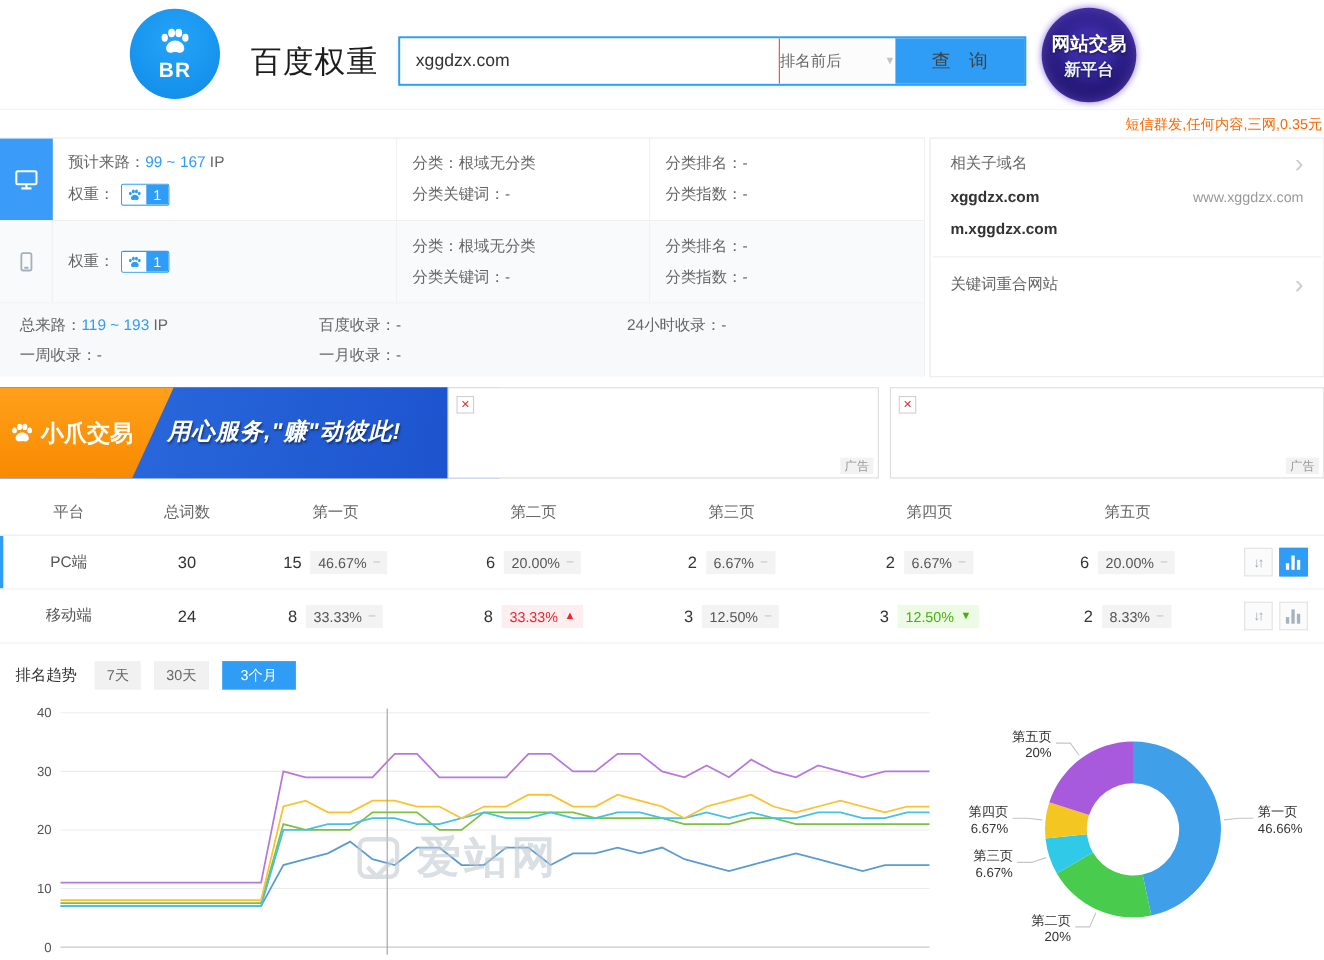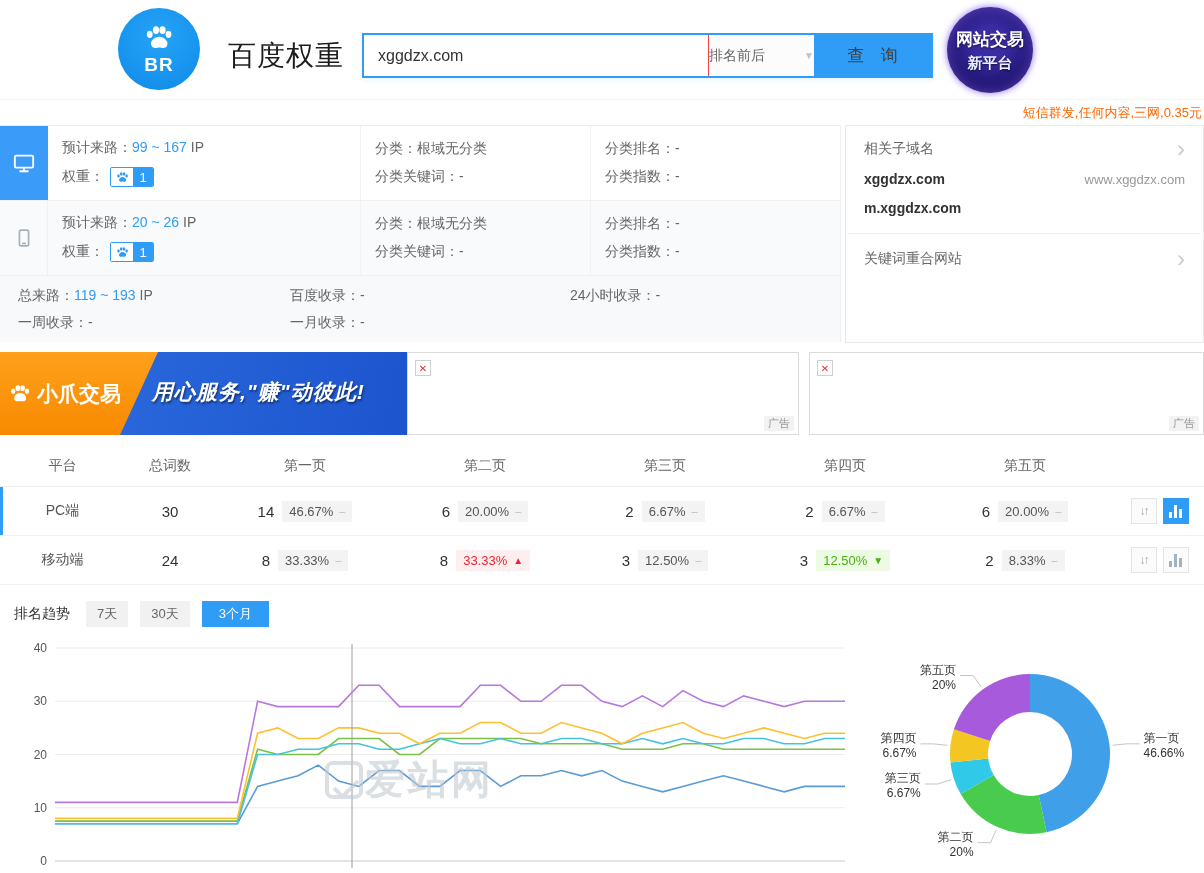--- a/index.html
+++ b/index.html
@@ -90,21 +90,21 @@
 
   
   .trend-head{position:absolute;left:14px;top:601px;display:flex;align-items:center;gap:16px;font-size:14px;color:#333}
   .trend-tabs{display:flex;gap:12px}
   .trend-tab{padding:4px 11px;background:#f1f1f1;color:#666;font-size:13px;cursor:pointer}
   .trend-tab.active{background:#2f9cf6;color:#fff;padding:4px 17px}
   #line-chart{position:absolute;left:0;top:638px}
   #donut-chart{position:absolute;left:855px;top:640px}
   .tick-label{font-size:12px;fill:#555}
   .donut-label{font-size:12px;fill:#333}
-  .watermark{position:absolute;left:325px;top:752px;font-size:40px;font-weight:bold;color:#c3cad1;opacity:.6;letter-spacing:3px;display:flex;align-items:center;gap:2px;pointer-events:none}
+  .watermark{position:absolute;left:325px;top:752px;font-size:40px;font-weight:bold;color:#c3cad1;opacity:.6;letter-spacing:3px;display:flex;align-items:center;gap:16px;pointer-events:none}
   .wm-ico{width:38px;height:38px;border:4px solid #c3cad1;border-radius:8px;position:relative}
   .wm-ico:after{content:"";position:absolute;left:5px;top:14px;width:20px;height:10px;border-left:4px solid #c3cad1;border-bottom:4px solid #c3cad1;transform:rotate(-45deg)}
 </style>
 </head>
 <body>
 
 <header class="topbar">
   <div class="logo-circle">
     <svg viewBox="0 0 24 24" width="34" height="30">
         <g fill="#fff">
@@ -172,21 +172,20 @@
   </div>
 
   <div class="stat-row mobile">
     <div class="icon-cell">
       <svg viewBox="0 0 24 24" width="20" height="20" fill="none" stroke="#a4b0bb" stroke-width="2">
         <rect x="6.5" y="2.5" width="11" height="19" rx="2"></rect>
           <path d="M10.5 18.5h3" stroke-linecap="round"></path>
         </svg>
     </div>
     <div class="stat-col c1">
-      <div><span>预计来路：</span><span class="blue-val">20 ~ 26</span><span> IP</span></div>
       <div class="weight-line">
         <span>权重：</span>
         <span class="weight-badge">
           <span class="paw-box">
             <svg viewBox="0 0 24 24" width="13" height="13">
                 <g fill="#2f9cf6">
               <ellipse cx="4.6" cy="9" rx="2.3" ry="2.9"></ellipse>
                   <ellipse cx="9.6" cy="5.6" rx="2.5" ry="3.1"></ellipse>
               <ellipse cx="14.8" cy="5.6" rx="2.5" ry="3.1"></ellipse>
                   <ellipse cx="19.6" cy="9" rx="2.3" ry="2.9"></ellipse>
@@ -270,21 +269,21 @@
     <span>第三页</span>
     <span>第四页</span>
     <span>第五页</span>
     <span></span>
   </div>
 
   <div class="rt-row active">
     <div class="rt-platform">PC端</div>
     <div class="rt-total">30</div>
     <div class="page-cell">
-        <span class="page-count">14</span>
+        <span class="page-count">15</span>
         <span class="pct-badge">
           <span>46.67%</span>
           <span class="flat">–</span>
         </span>
       </div>
     <div class="page-cell">
         <span class="page-count">6</span>
         <span class="pct-badge">
           <span>20.00%</span>
           <span class="flat">–</span>

